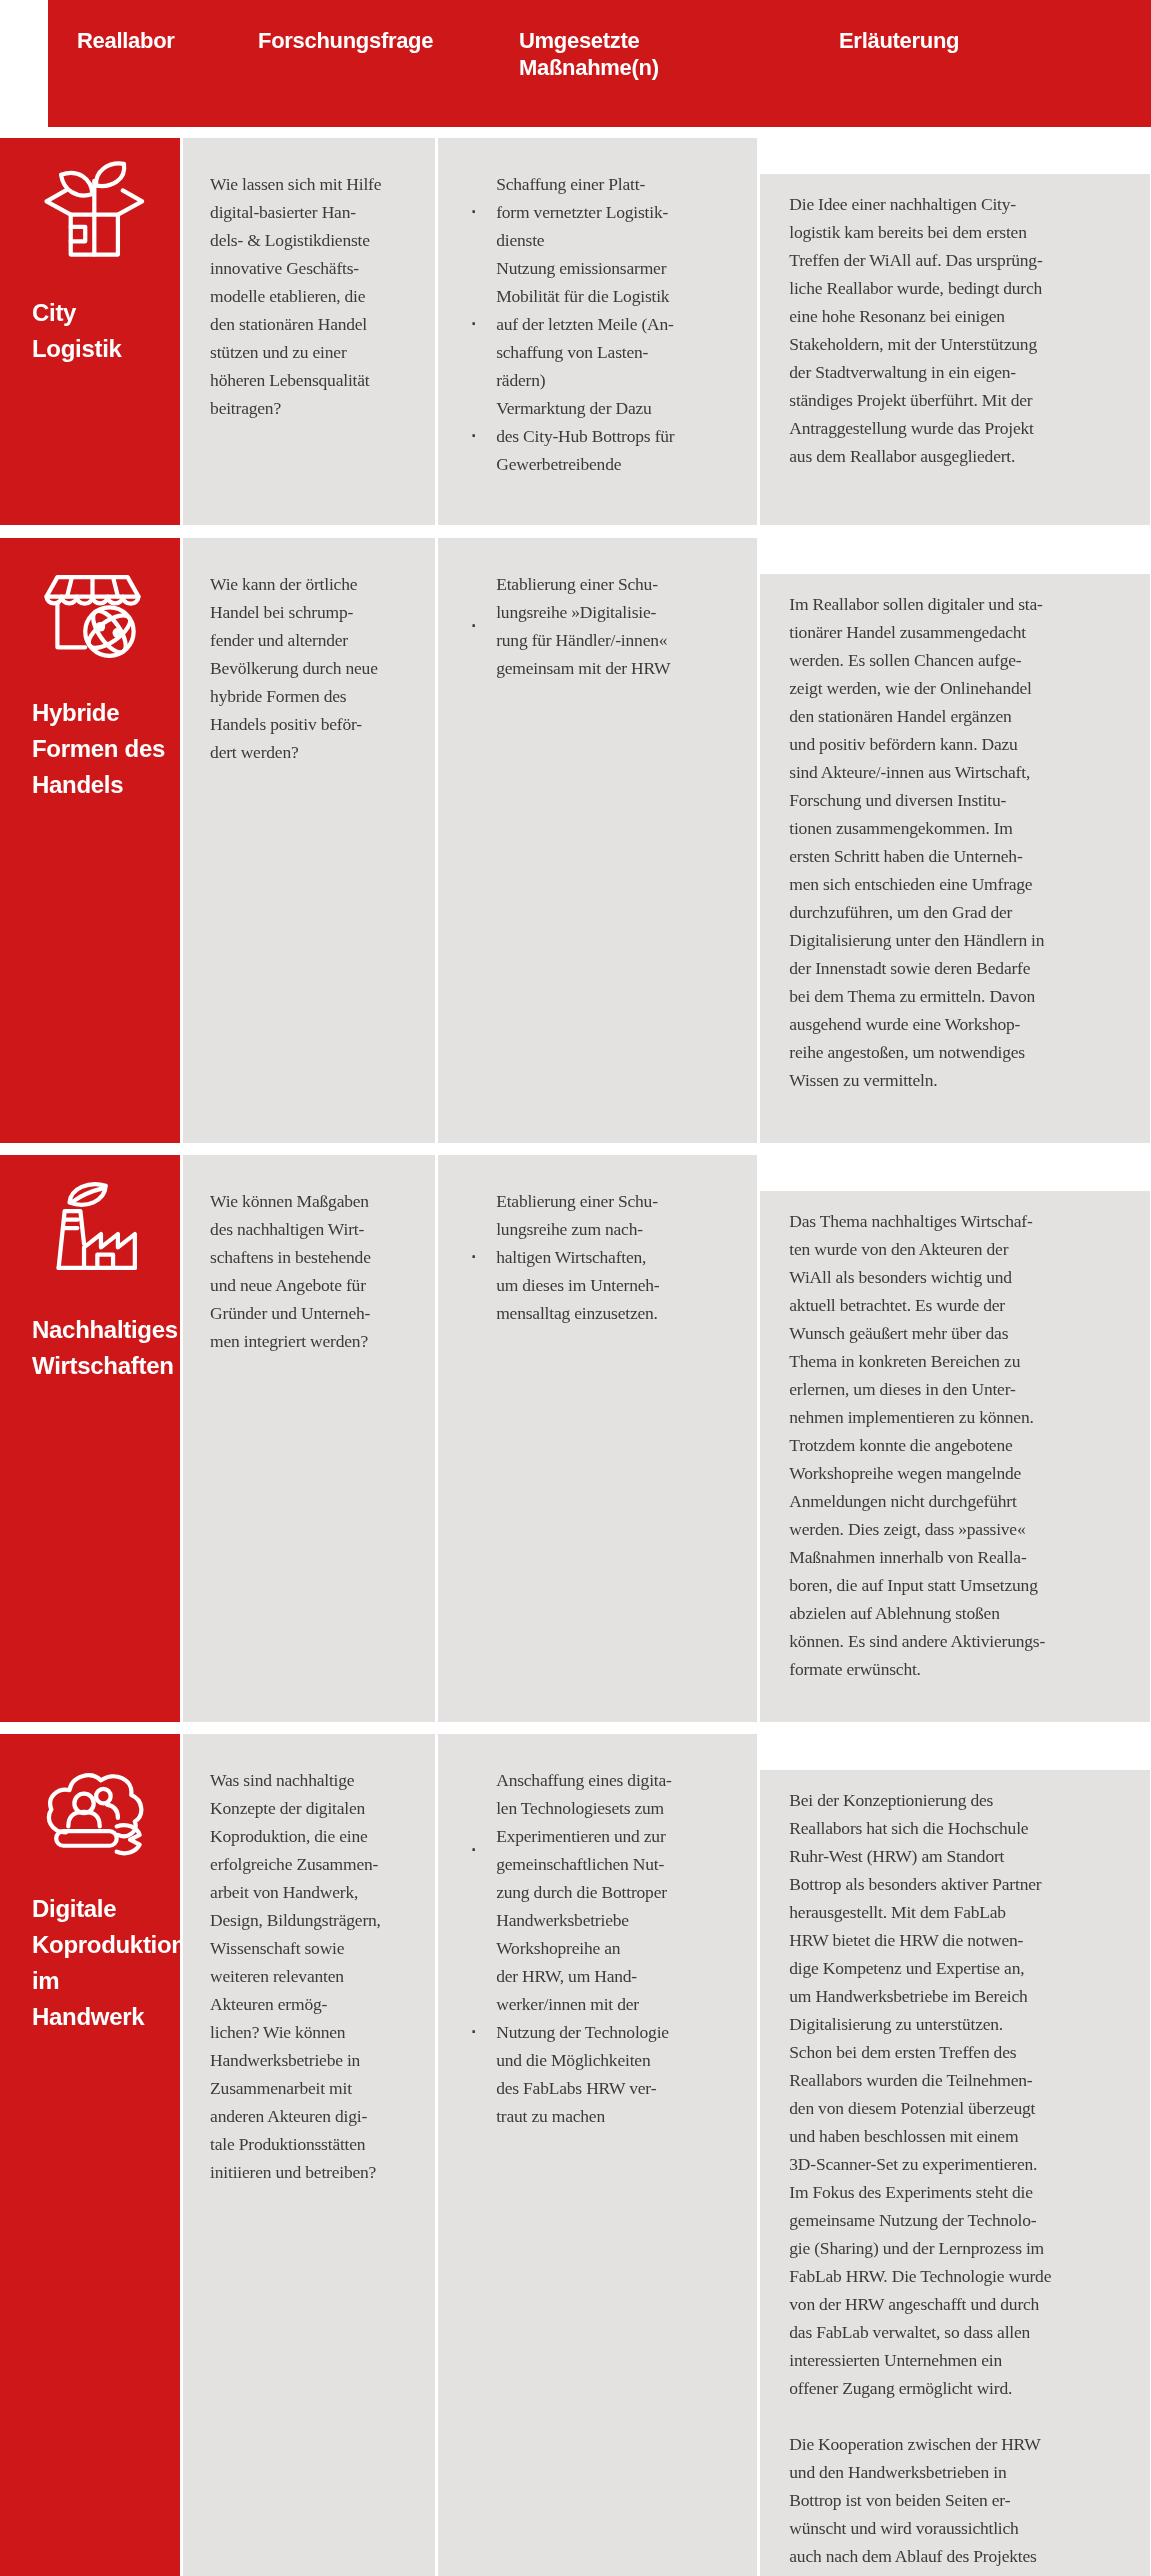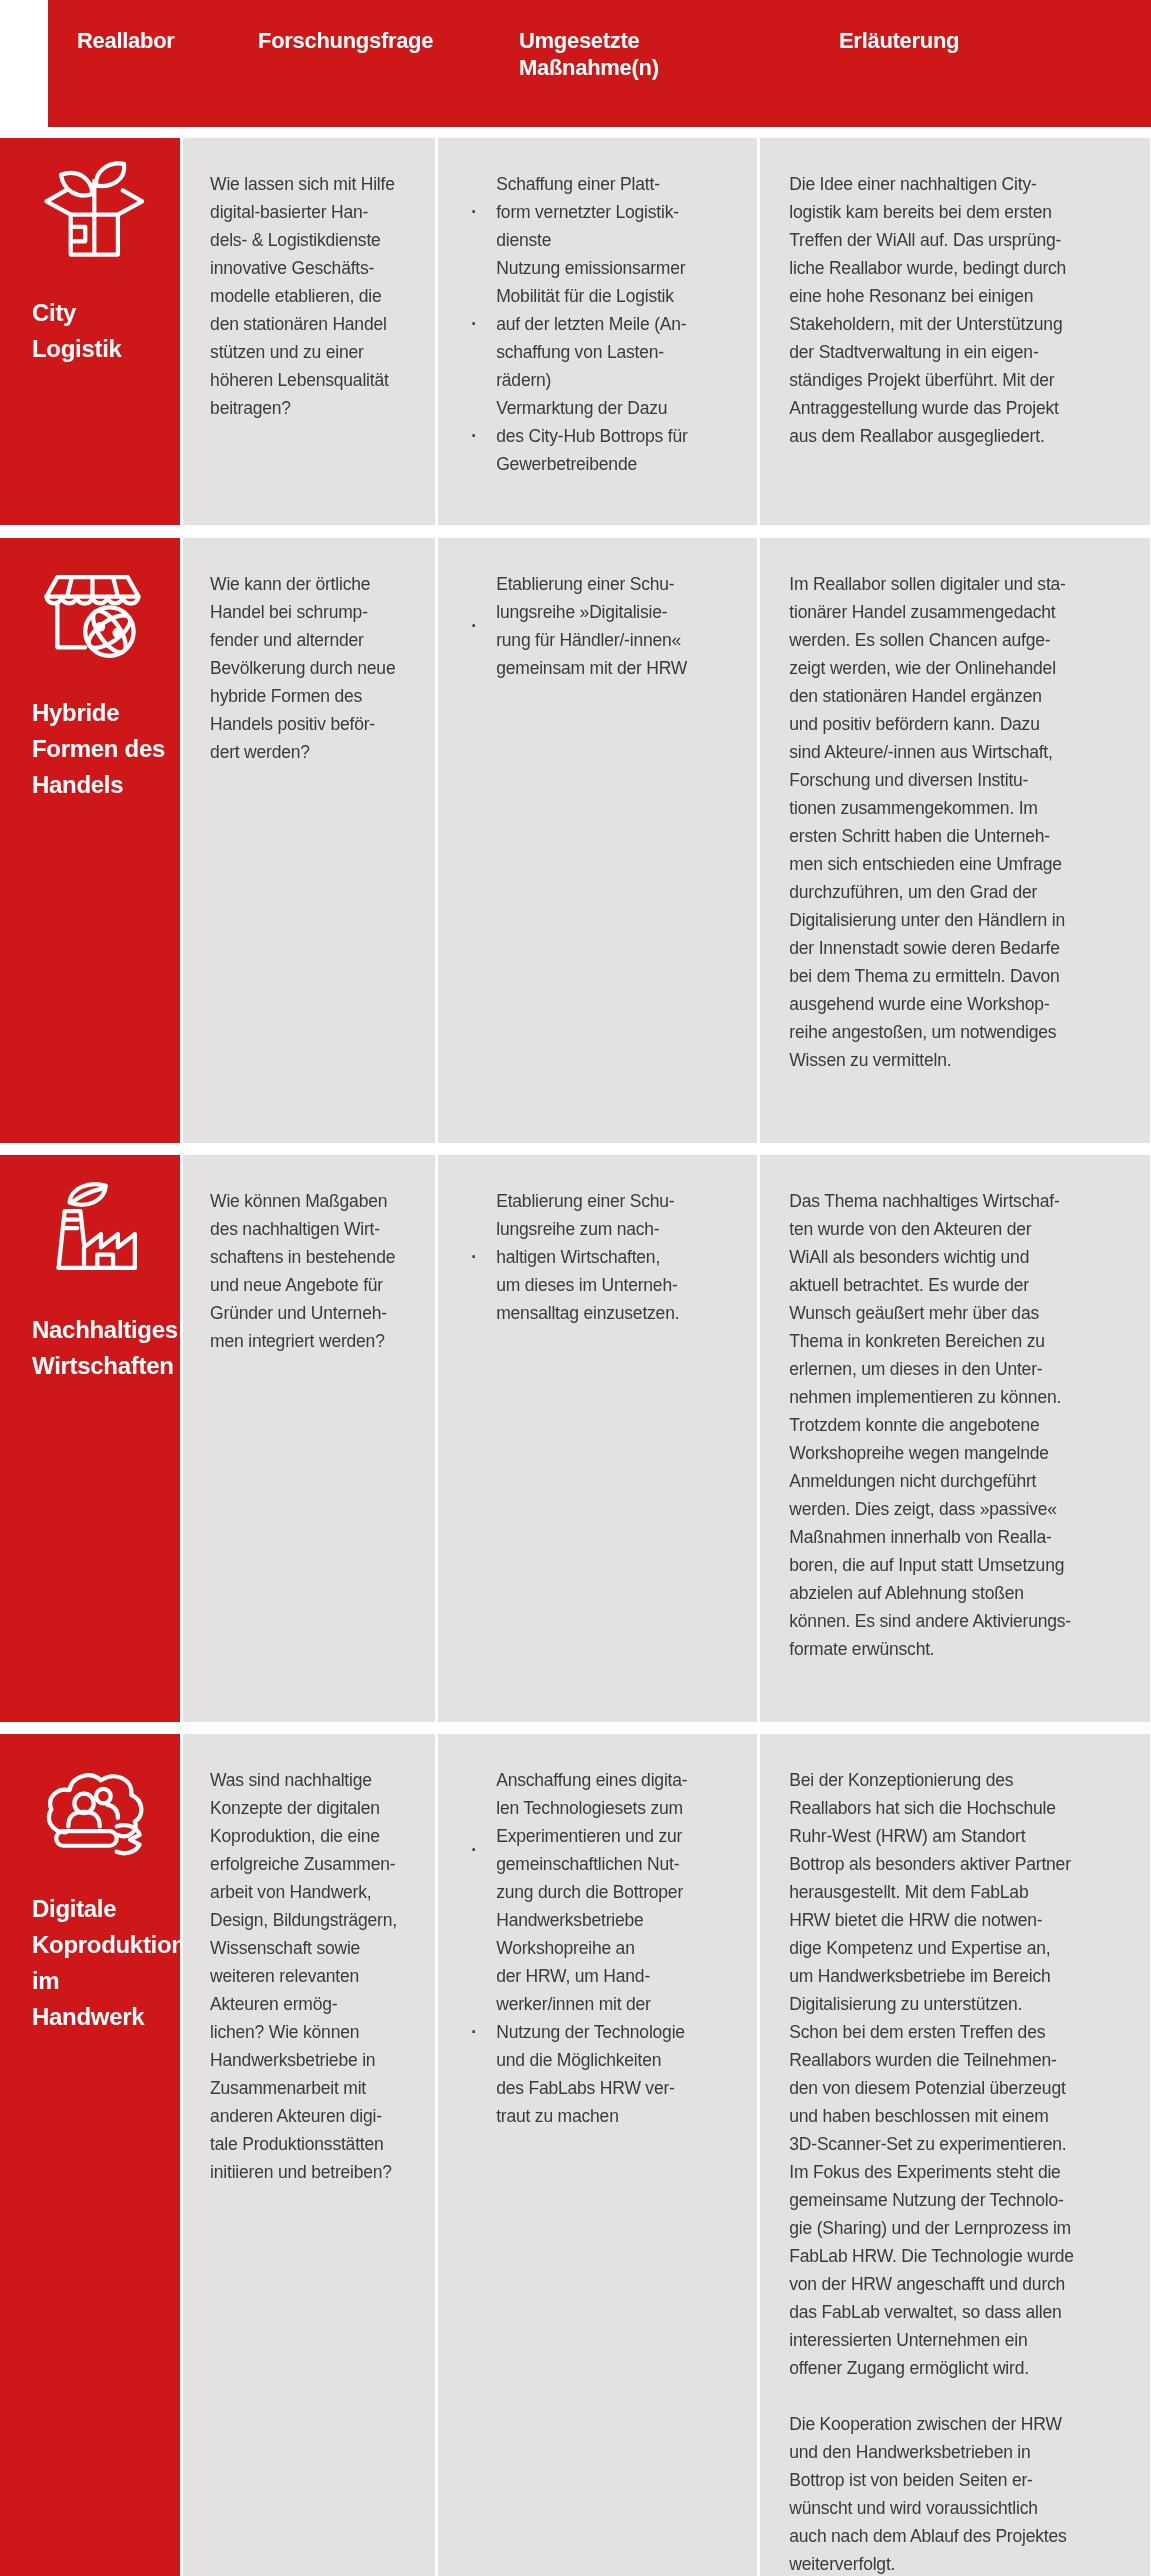--- a/index.html
+++ b/index.html
@@ -45,24 +45,25 @@
   .red-label{
     margin-top:14.4px;
     color:#ffffff;font-weight:700;font-size:24px;line-height:36px;
     letter-spacing:-0.3px;white-space:pre-line;
   }
   .body-text{
     margin:0;
     font-size:17.5px;line-height:28px;font-weight:400;
     letter-spacing:-0.2px;
     white-space:pre-line;
+    font-family:Liberation Serif, serif;
   }
   .q-cell{padding:32px 15.5px 0 27px;}
   .m-cell{padding:32px 10.3px 0 33px;}
-  .e-cell{padding:32px 23px 0 29px;}
+  .e-cell{padding:16px 23px 0 29px;margin-top:36px;}
   .bullet-item{display:flex;align-items:center;}
   .dot{flex:0 0 25px;font-size:17.5px;line-height:28px;}
   .dot::before{content:"\00B7";font-weight:700;}
   .bullet-text{flex:1 1 auto;}
   .para + .para{margin-top:28px;}
 </style>
 </head>
 <body>
 
 <div class="page">

